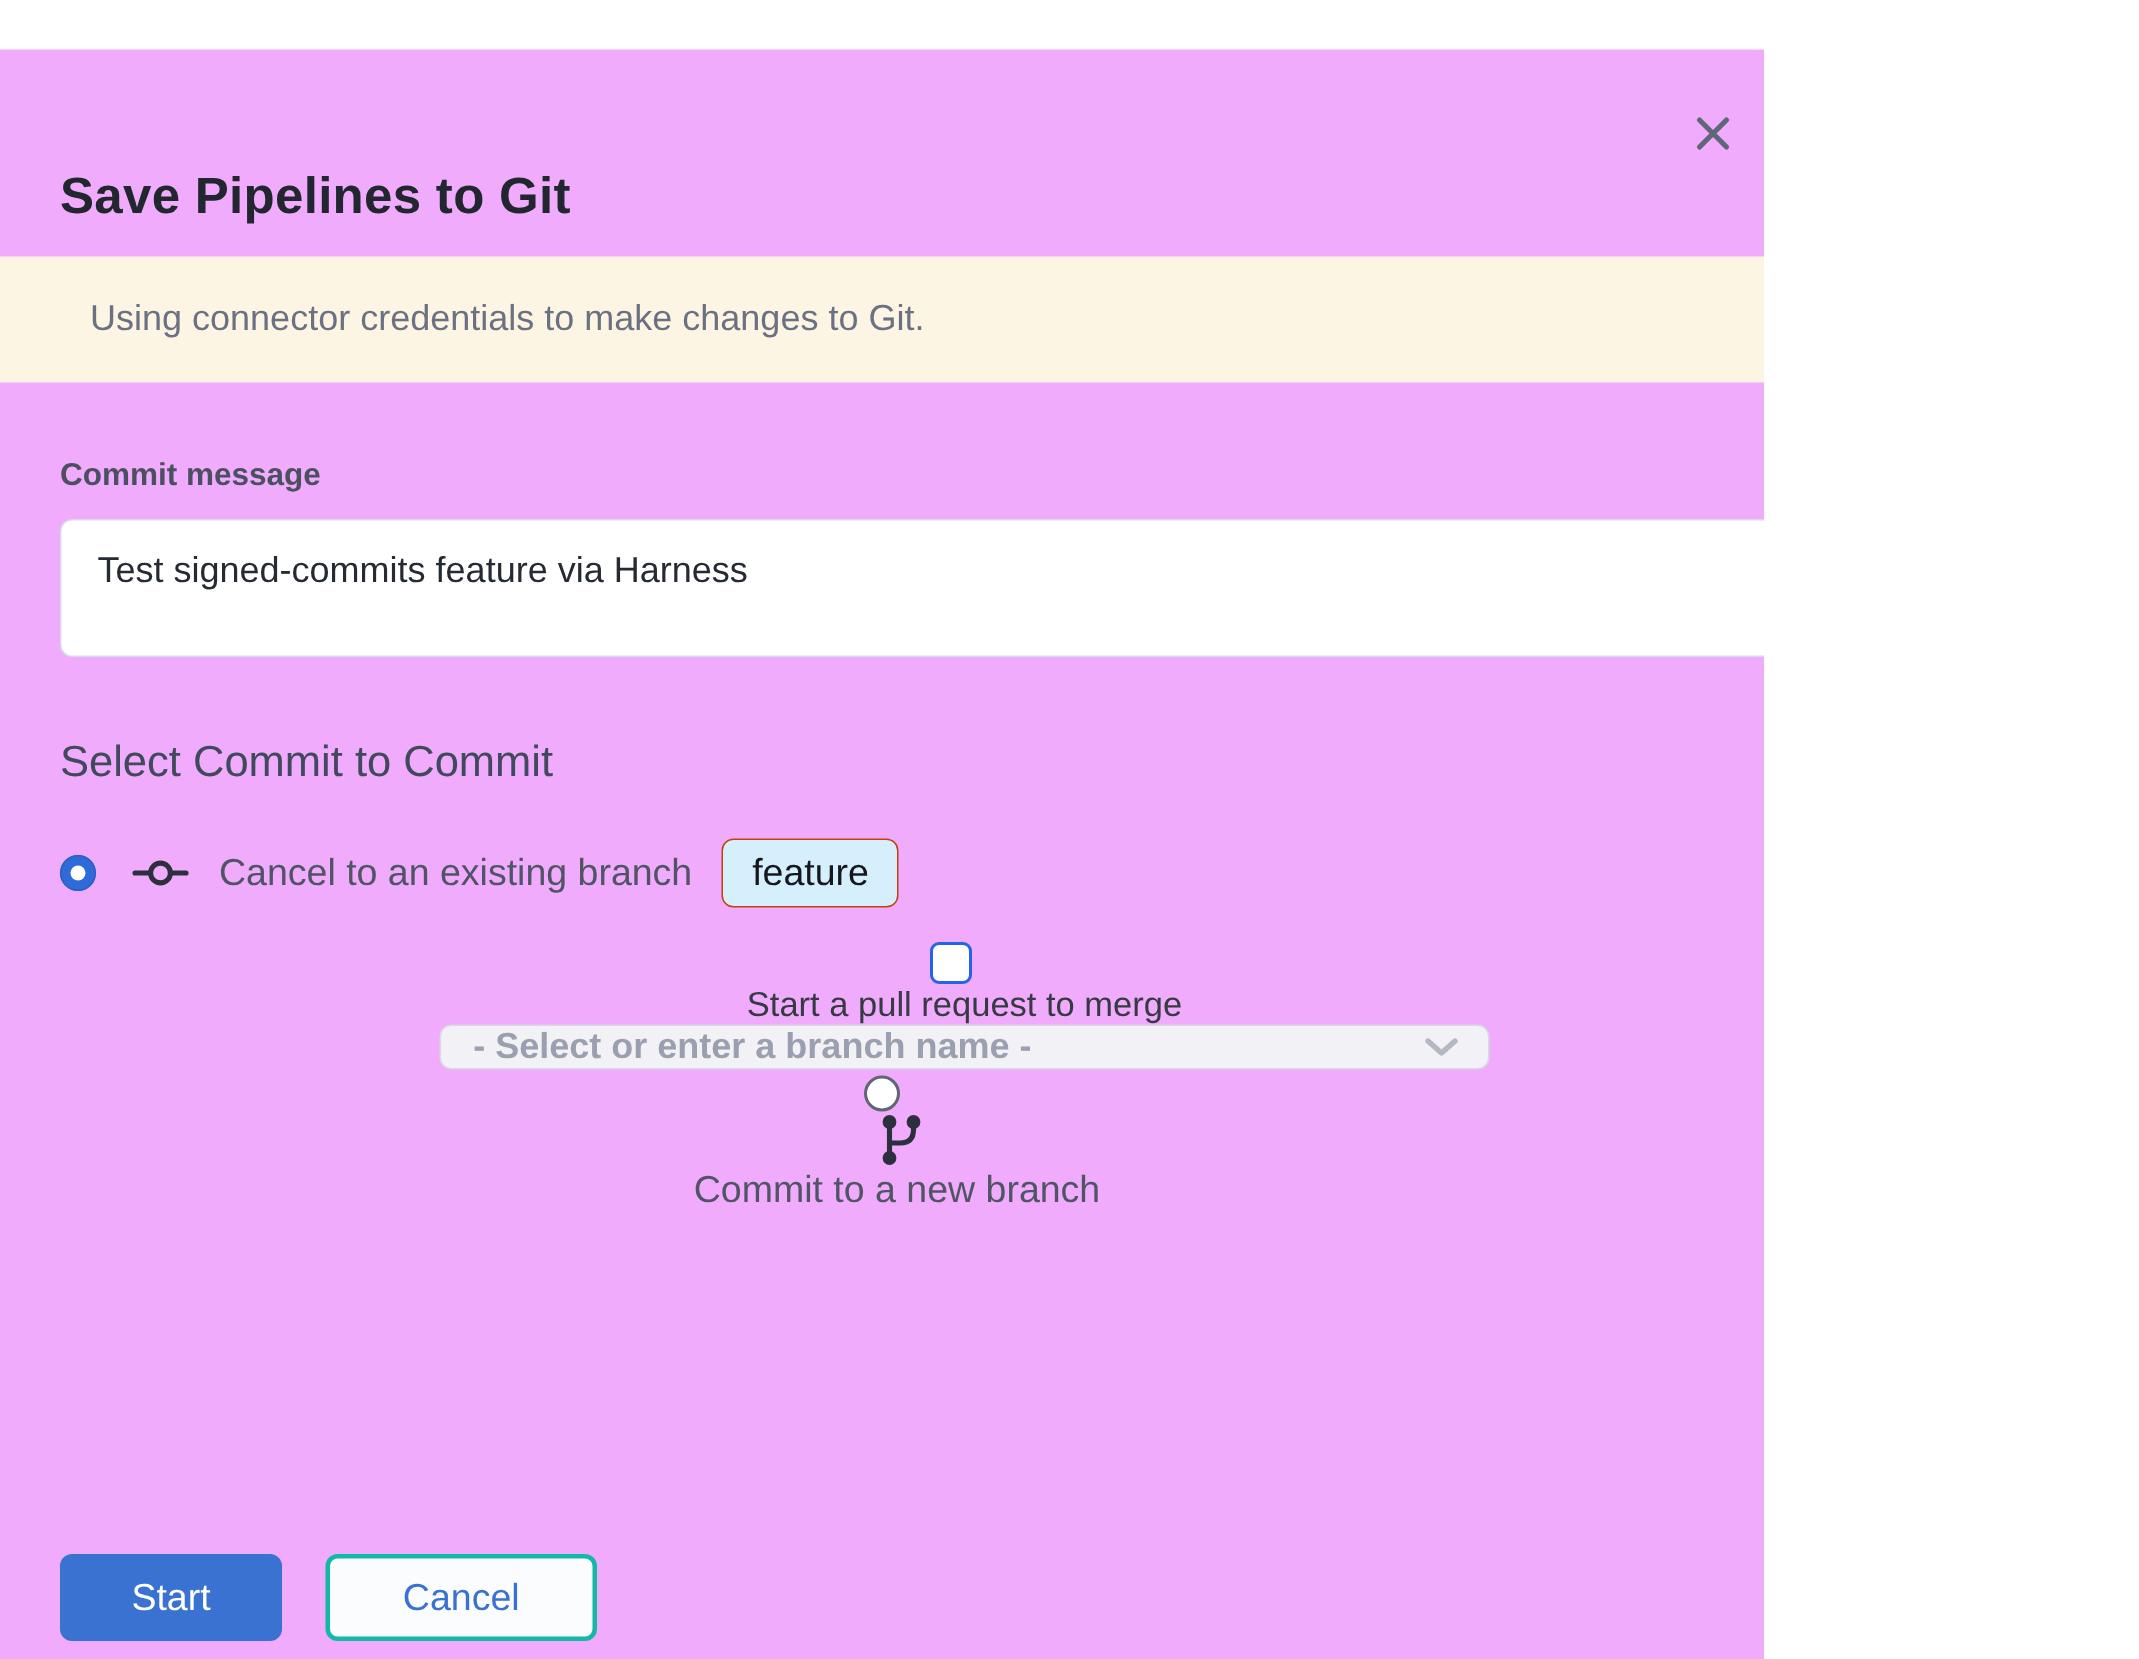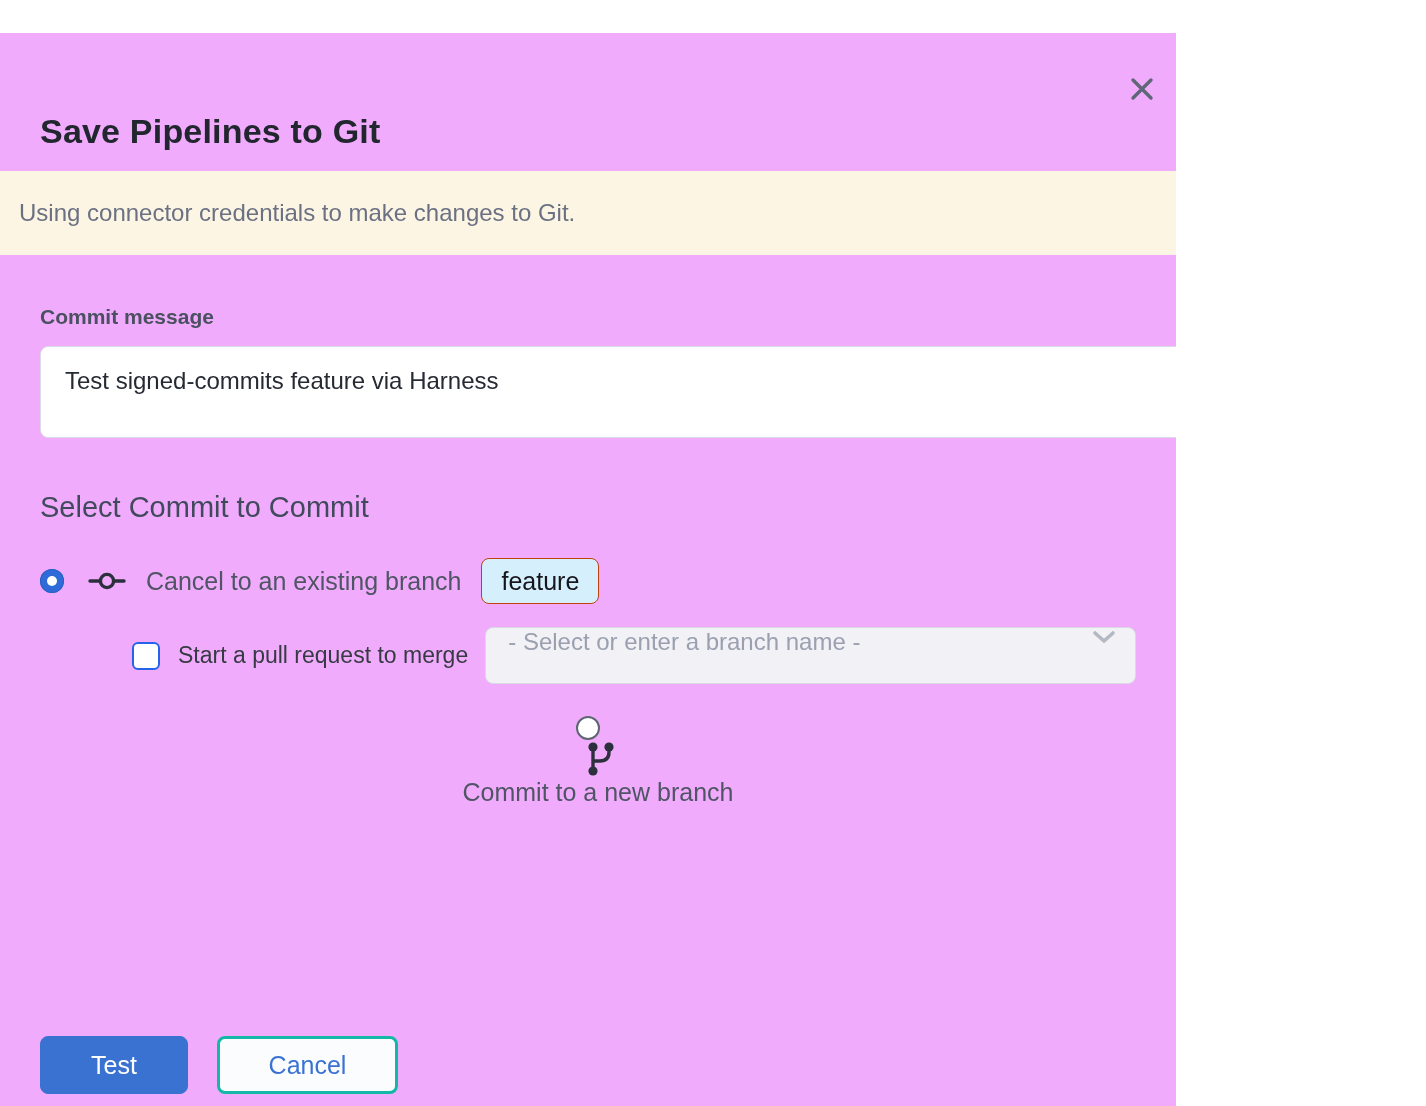--- a/index.html
+++ b/index.html
@@ -4,51 +4,51 @@
 <style>
   * { box-sizing: border-box; margin: 0; padding: 0; }
   html,body { width: 1426px; height: 1106px; background: #ffffff; font-family: "Liberation Sans", sans-serif; }
   .modal { position: relative; width: 1176px; height: 1106px; background: #f0abfc; overflow: hidden; margin-top: 33px; }
 
   .close-btn { position: absolute; top: 40px; right: 18px; width: 32px; height: 32px; background: none; border: none; cursor: pointer; padding: 0; }
   .close-btn svg { display: block; }
 
   h1.title { padding: 76px 40px 0 40px; font-size: 34px; line-height: 44px; font-weight: 700; color: #22272f; letter-spacing: 0.2px; }
 
-  .banner { margin-top: 18px; width: 100%; height: 84px; background: #fcf5e3; display: flex; align-items: center; padding: 0 19px; }
+  .banner { margin-top: 18px; width: 100%; height: 84px; background: #fcf5e3; display: flex; align-items: center; padding: 0 60px; }
   .banner span { font-size: 24px; color: #6b7183; }
 
   .content { padding: 0 40px; }
 
   .field-label { display: block; margin-top: 50px; font-size: 21px; font-weight: 600; color: #4a5060; line-height: 24px; }
 
   textarea.commit-input { margin-top: 17px; width: 1343px; height: 92px; border: 1px solid #d9dbe6; border-radius: 8px; padding: 20px 24px; font-family: "Liberation Sans", sans-serif; font-size: 24px; color: #252a33; resize: both; outline: none; background: #fff; }
 
   h2.section-heading { margin-top: 48px; font-size: 29px; font-weight: 500; color: #414a5c; line-height: 34px; }
 
   .option-row { display: flex; align-items: center; }
   .row-existing { margin-top: 34px; height: 46px; }
-  .row-pr { margin-top: 23px; height: 57px; margin-left: 92px; }
+  .row-pr { margin-top: 23px; height: 57px; margin-left: 92px; flex-direction: column; }
   .row-new { margin-top: 32px; height: 44px; flex-direction: column; }
 
   .radio { flex: 0 0 auto; width: 24px; height: 24px; border-radius: 50%; position: relative; }
   .radio.selected { background: #2f6bd8; box-shadow: inset 0 0 0 1px #2a60c4; }
   .radio.selected::after { content: ""; position: absolute; left: 7px; top: 7px; width: 10px; height: 10px; border-radius: 50%; background: #ffffff; }
   .radio.unselected { border: 2px solid #5f6672; background: #fff; }
 
   .git-icon { flex: 0 0 auto; margin-left: 24px; display: flex; align-items: center; }
 
   .option-label { margin-left: 20px; font-size: 25px; color: #4f5564; white-space: nowrap; }
 
   .branch-badge { margin-left: 20px; background: #d5f0fc; border: 1px solid #c2410c; border-radius: 8px; padding: 7px 19px; font-size: 25px; color: #16161c; line-height: 30px; }
 
   .checkbox { flex: 0 0 auto; width: 28px; height: 28px; border: 2px solid #2563eb; border-radius: 6px; background: #fff; }
   .checkbox-label { margin-left: 18px; font-size: 23px; color: #363a43; white-space: nowrap; }
 
-  .branch-select { margin-left: 17px; width: 700px; height: 57px; background: #f1f1f6; border: 1px solid #d8dae3; border-radius: 8px; display: flex; align-items: flex-start; padding: 0 18px 0 22px; cursor: pointer; }
+  .branch-select { margin-left: 17px; width: 700px; height: 57px; background: #f1f1f6; border: 1px solid #d8dae3; border-radius: 8px; display: flex; align-items: flex-end; padding: 0 18px 0 22px; cursor: pointer; font-weight: bold; }
   .branch-select .placeholder { flex: 1 1 auto; font-size: 24px; color: #9aa0af; white-space: nowrap; overflow: hidden; }
   .branch-select .chev { flex: 0 0 auto; }
 
   .footer { position: absolute; left: 40px; top: 1003px; display: flex; align-items: center; gap: 29px; }
   .btn { height: 58px; border-radius: 8px; font-family: "Liberation Sans", sans-serif; font-size: 25px; cursor: pointer; }
   .btn-save { width: 148px; background: #3a72d2; border: 1px solid #3a72d2; color: #ffffff; font-weight: 500; }
   .btn-cancel { width: 181px; background: #fbfcfe; border: 3px solid #14b8a6; color: #3a72d2; font-weight: 400; }
 </style>
 </head>
 <body>
@@ -113,17 +113,17 @@
           <line x1="9" y1="10" x2="9" y2="27" stroke="#2b303c" stroke-width="3.4"></line>
           <path d="M25 11 L25 12 Q25 21 16 21 L9 21" fill="none" stroke="#2b303c" stroke-width="3.4"></path>
         </svg>
       </span>
       <span class="option-label">Commit to a new branch</span>
     </div>
 
   </div>
 
   <div class="footer">
-    <button class="btn btn-save">Test</button>
+    <button class="btn btn-save">Start</button>
     <button class="btn btn-cancel">Cancel</button>
   </div>
 
 </div>
 
 </body></html>

